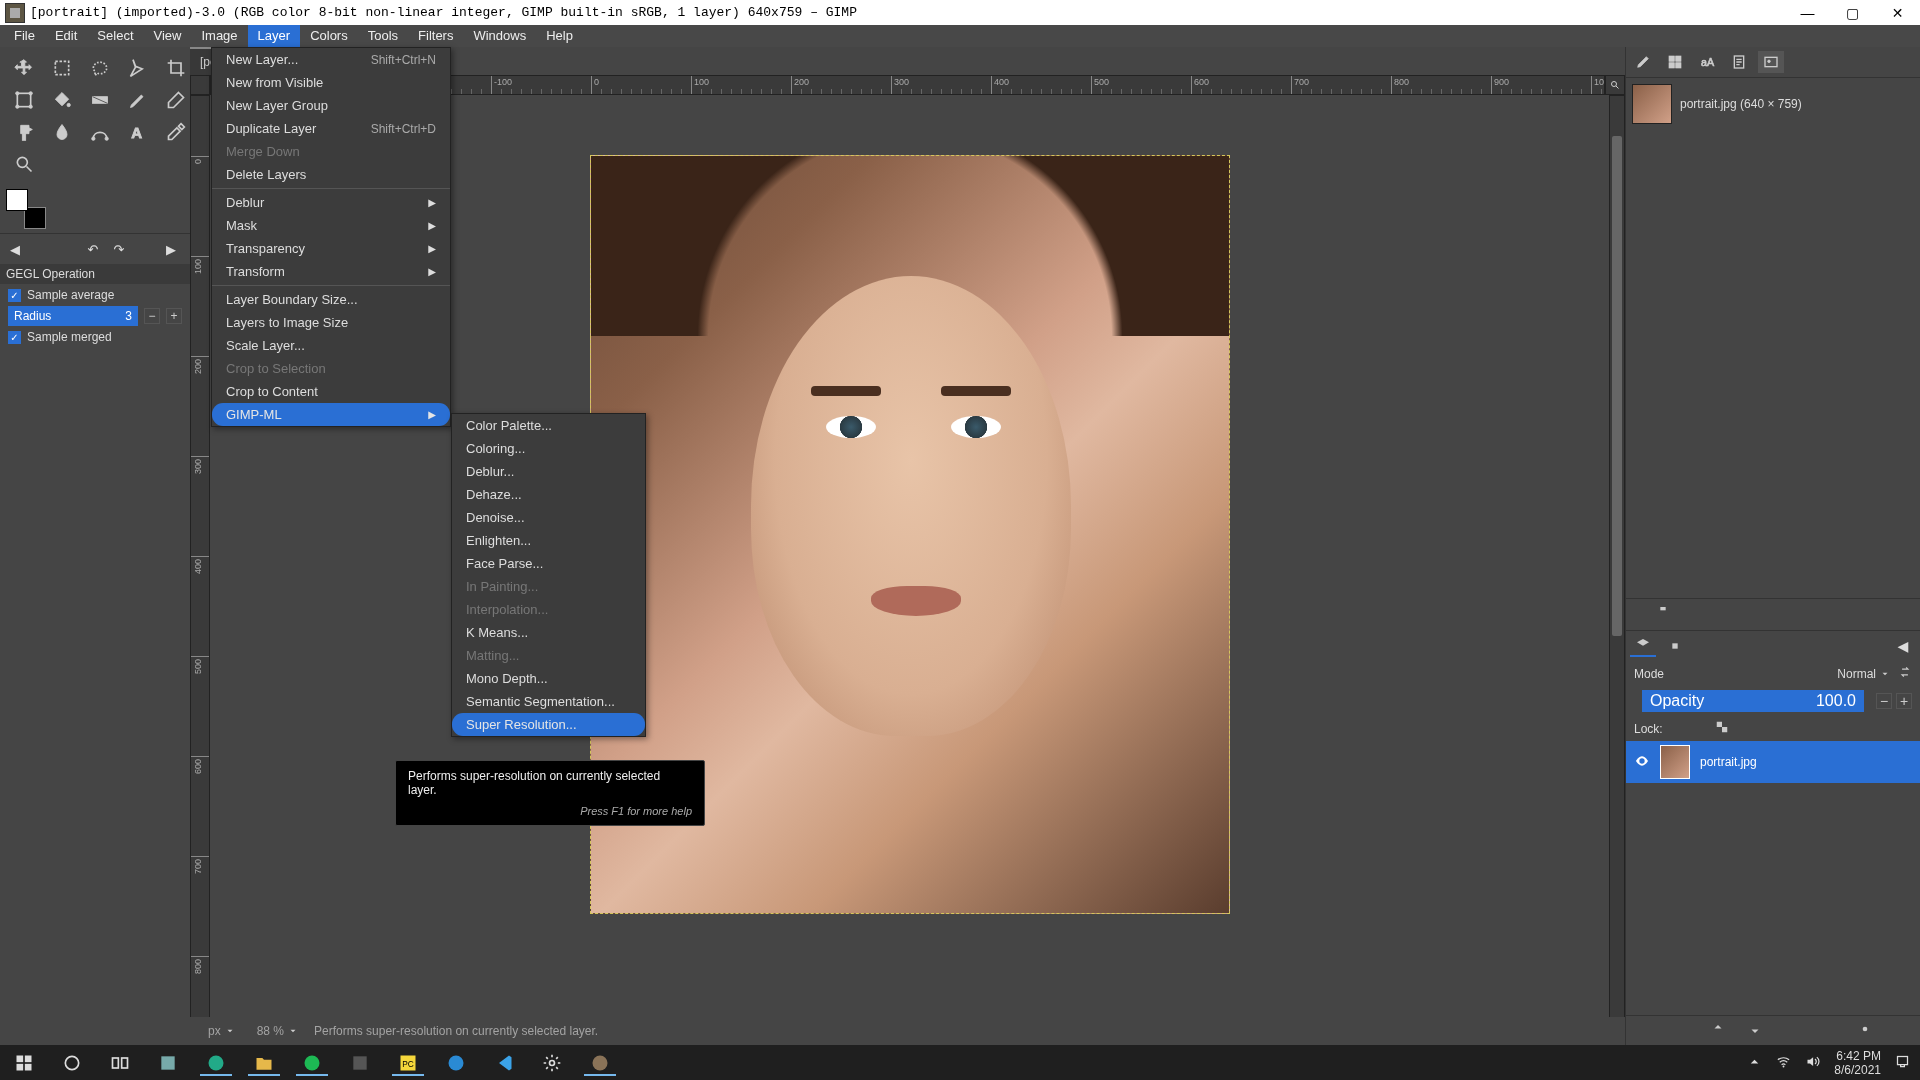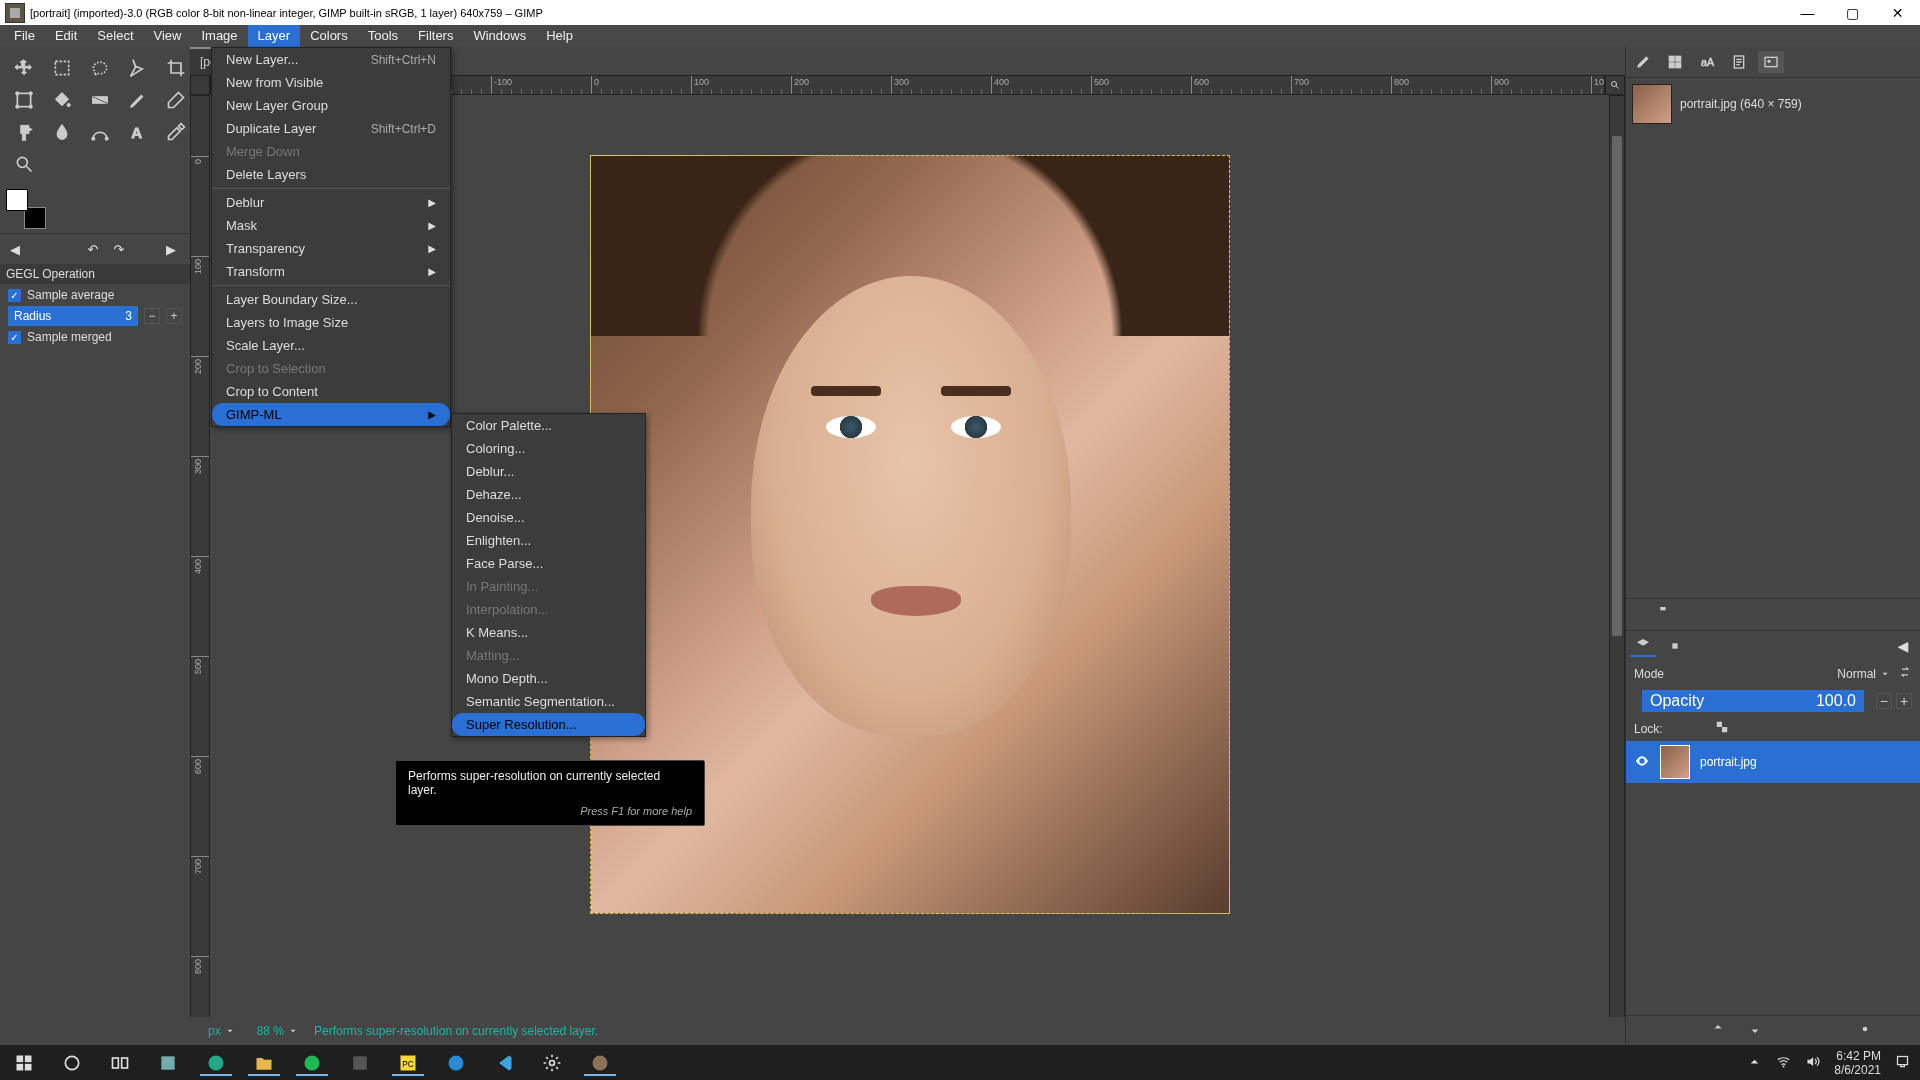--- a/index.html
+++ b/index.html
@@ -2,21 +2,21 @@
 <html><head>
 <meta charset="utf-8">
 <style>
 * { margin:0; padding:0; box-sizing:border-box; font-family:"Segoe UI",Tahoma,sans-serif; user-select:none; }
 html,body { width:1920px; height:1080px; background:#454545; color:#ddd; overflow:hidden; font-size:14px; }
 
 
 .titlebar { position:absolute; top:0; left:0; right:0; height:25px; background:#fff; display:flex; align-items:center; color:#000; }
 .titlebar .logo { width:20px; height:20px; margin:0 5px; background:#5c5543; border:1px solid #333; display:flex;align-items:center;justify-content:center;}
 .titlebar .logo::before{content:"";width:10px;height:10px;background:#aaa;}
-.titlebar .title { flex:1; font-size:11px; }
+.titlebar .title { flex:1; font-size:13px;font-family:Liberation Mono, monospace; }
 .titlebar .winbtn { width:45px; height:25px; display:flex; align-items:center; justify-content:center; font-size:14px; }
 
 
 .menubar { position:absolute; top:25px; left:0; right:0; height:22px; background:#484848; display:flex; align-items:center; padding-left:4px;}
 .menubar .mitem { padding:2px 10px; font-size:13px; color:#eee; height:22px; line-height:18px;}
 .menubar .mitem.open { background:#2a6fd4; color:#fff; }
 
 
 .toolbox { position:absolute; top:47px; left:0; width:190px; bottom:35px; background:#454545; }
 .toolgrid { display:grid; grid-template-columns:repeat(5,36px); gap:2px; padding:6px; }
@@ -68,21 +68,21 @@
 .vscroll .thumb{position:absolute;left:2px;right:2px;top:40px;height:500px;background:#666;border-radius:2px;}
 .hscroll-wrap{position:absolute;left:20px;right:36px;bottom:0;height:18px;background:#3a3a3a;border:1px solid #222;}
 .hscroll-wrap .thumb{position:absolute;top:2px;bottom:2px;left:5px;right:5px;background:#666;border-radius:2px;}
 .nav-arrow{position:absolute;right:16px;bottom:0;width:20px;height:18px;background:#3a3a3a;border:1px solid #222;display:flex;align-items:center;justify-content:center;}
 .nav-arrow svg{width:12px;height:12px;fill:#ccc;}
 
 
 .menu { position:absolute; background:#3c3c3c; border:1px solid #222; box-shadow:2px 2px 6px rgba(0,0,0,.4); font-size:13px; z-index:50;}
 .menu .mi { display:flex; align-items:center; padding:4px 14px; height:23px; color:#ddd; position:relative;}
 .menu .mi.disabled { color:#777;}
-.menu .mi.highlight { background:#2a6fd4; color:#000000;border-radius:11px;}
+.menu .mi.highlight { background:#2a6fd4; color:#e5e5e5;border-radius:11px;}
 .menu .mi .shortcut{margin-left:auto;padding-left:30px;color:#aaa;font-size:12px;}
 .menu .mi .sub{margin-left:auto;padding-left:20px;font-size:10px;}
 .menu .sep{height:1px;background:#555;margin:2px 0;}
 
 .tooltip{position:absolute;background:#000;border:1px solid #444;padding:8px 12px;z-index:60;color:#eee;font-size:12px;border-radius:2px;}
 .tooltip .sub{color:#aaa;font-style:italic;font-size:11px;margin-top:8px;text-align:right;}
 
 
 .rightpanel{position:absolute;top:47px;right:0;width:295px;bottom:35px;background:#454545;border-left:1px solid #333;display:flex;flex-direction:column;}
 .rp-tabs{display:flex;gap:6px;padding:4px;border-bottom:1px solid #333;}
@@ -107,21 +107,21 @@
 .rp-opacity-row{display:flex;align-items:center;gap:4px;padding:0 8px;}
 .rp-lock{display:flex;align-items:center;gap:8px;padding:4px 8px;font-size:12px;}
 .rp-lock svg{width:14px;height:14px;fill:#ccc;}
 .rp-layer{display:flex;align-items:center;gap:10px;padding:4px 8px;background:#2a6fd4;color:#fff;font-size:12px;}
 .rp-layer .eye svg{width:16px;height:16px;fill:#fff;}
 .rp-layer .lthumb{width:30px;height:34px;background:linear-gradient(135deg,#8a6048,#d1a088);border:1px solid #fff;}
 .rp-bottom{margin-top:auto;display:flex;justify-content:space-around;padding:6px 0;border-top:1px solid #333;}
 .rp-bottom svg{width:14px;height:14px;fill:#ccc;}
 .lower-left{position:absolute;left:0;bottom:35px;width:190px;height:28px;display:flex;align-items:center;gap:14px;padding:0 10px;}
 .lower-left svg{width:16px;height:16px;fill:#bbb;}
-.canvas-sb{position:absolute;left:190px;right:295px;bottom:35px;height:28px;background:#454545;display:flex;align-items:center;gap:10px;padding:0 12px;font-size:12px;color:#14b8a6;}
+.canvas-sb{position:absolute;left:190px;right:295px;bottom:35px;height:28px;background:#454545;display:flex;align-items:center;gap:10px;padding:0 12px;font-size:12px;color:#a3a3a3;}
 .canvas-sb .sel{display:flex;align-items:center;gap:4px;padding:2px 6px;}
 .canvas-sb .sel svg{width:10px;height:10px;fill:#ccc;}
 
 
 .taskbar{position:absolute;left:0;right:0;bottom:0;height:35px;background:#1f1f1f;display:flex;align-items:center;}
 .taskbar .tb{width:48px;height:27px;display:flex;align-items:center;justify-content:center;position:relative;}
 .taskbar .tb.active::after{content:"";position:absolute;bottom:0;left:8px;right:8px;height:2px;background:#76b9ed;}
 .taskbar .tb svg{width:20px;height:20px;fill:#ddd;}
 .taskbar .tray{margin-left:auto;display:flex;align-items:center;gap:14px;padding:0 10px;color:#ddd;font-size:12px;}
 .taskbar .tray svg{width:15px;height:15px;fill:#ddd;}

